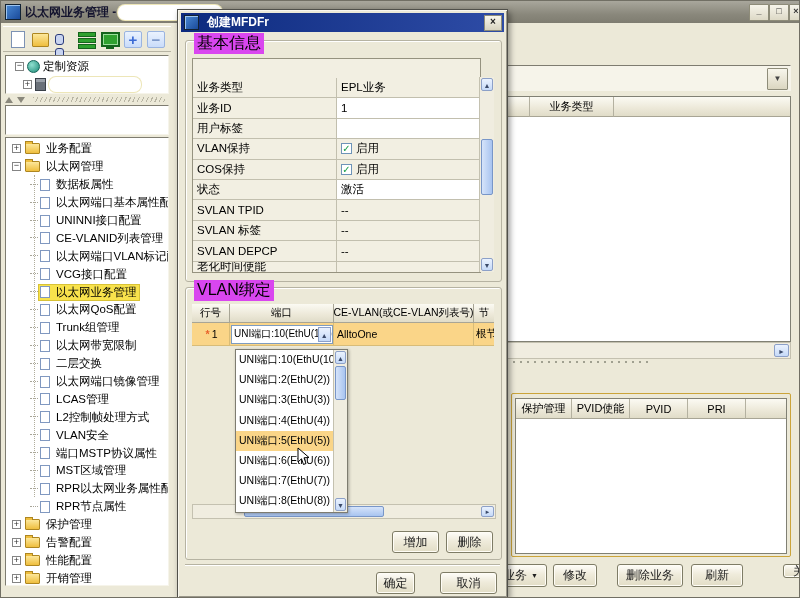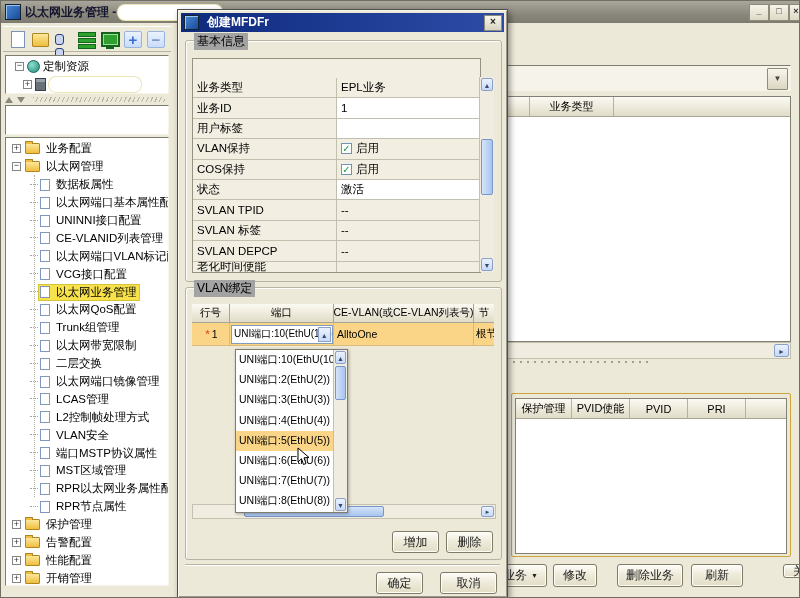--- a/index.html
+++ b/index.html
@@ -63,21 +63,21 @@
   .sthumb.v{background:linear-gradient(90deg,#D6E4FA,#A8C4F0);}
   .dots{background:repeating-linear-gradient(90deg,#A0A090 0 2px,transparent 2px 7px);height:2px;}
   .group-gold{border:1px solid #CBA43A;border-radius:2px;box-sizing:border-box;}
   .btn{position:absolute;border:1px solid #7E7C66;border-radius:3px;background:linear-gradient(180deg,#FEFDF9,#EFEBDB 45%,#E2DDC6);font-size:12px;color:#202020;display:flex;align-items:center;justify-content:center;box-shadow:inset 0 0 0 1px #FFFDF6;box-sizing:border-box;}
   
   .dialog{left:176px;top:8px;width:331px;height:589px;background:#ECE9D8;border:1px solid #50504A;box-shadow:2px 3px 6px rgba(0,0,0,.4), inset 1px 1px 0 #F8F6EE, inset -1px -1px 0 #9A978A;z-index:10;box-sizing:border-box;}
   .dlg-titlebar{position:absolute;left:3px;top:3px;right:3px;height:19px;background:linear-gradient(90deg,#0D2A7E,#2E4CA6);display:flex;align-items:center;padding:0 3px;box-sizing:border-box;}
   .dlg-title{color:#fff;font-weight:bold;font-size:12px;margin-left:4px;white-space:nowrap;}
   .dlg-close{position:absolute;right:2px;top:2px;width:16px;height:14px;background:linear-gradient(#F8F6EC,#D8D4C0);border:1px solid #8E8C79;font-size:10px;line-height:12px;text-align:center;font-weight:bold;color:#222;}
   .groupbox{position:absolute;border:1px solid #B6B3A2;border-radius:3px;box-shadow:inset 1px 1px 0 #fff;}
-  .grouplabel{position:absolute;top:-8px;left:8px;background:#a3a3a3;padding:0 3px;font-size:12px;}
+  .grouplabel{position:absolute;top:-8px;left:8px;background:#d946ef;padding:0 3px;font-size:16px;}
   
   .prop-table{position:absolute;left:6px;top:17px;width:289px;height:215px;border:1px solid #95927F;background:#F2EFE2;overflow:hidden;box-sizing:border-box;}
   .prop-head{display:flex;height:19px;}
   .prop-head .th2{background:linear-gradient(180deg,#FBFAF3,#ECE8D8 60%,#E0DCC8);border-right:1px solid #A8A595;border-bottom:1px solid #A8A595;display:flex;align-items:center;justify-content:center;box-sizing:border-box;font-size:11px;margin-top:27px;}
   .prop-rows{overflow:hidden;height:194px;}
   .prop-row{display:flex;height:20.4px;border-bottom:1px solid #C2BFAE;box-sizing:border-box;}
   .prop-name{width:144px;border-right:1px solid #C2BFAE;display:flex;align-items:center;padding-left:4px;box-sizing:border-box;background:#F2EFE2;font-size:11.5px;white-space:nowrap;}
   .prop-val{flex:1;display:flex;align-items:center;padding-left:4px;box-sizing:border-box;background:#F2EFE2;font-size:11.5px;white-space:nowrap;}
   .prop-row.input .prop-val{background:#fff;}
   .checkbox{display:none;width:11px;height:11px;border:1px solid #6E94B8;background:#fff;color:#18A048;font-size:10px;line-height:9px;text-align:center;font-weight:bold;margin-right:4px;flex:none;box-sizing:border-box;}
@@ -608,21 +608,21 @@
       <div class="hscroll" style="position:absolute;left:6px;top:216px;width:304px;height:15px;">
         <div class="sthumb" style="left:51px;top:1px;width:140px;height:11px;"></div>
         <div class="sbtn" style="right:1px;top:1px;width:13px;height:11px;font-size:6px;line-height:11px;">►</div>
       </div>
 
       <div class="btn" style="left:206px;top:243px;width:47px;height:22px;">增加</div>
       <div class="btn" style="left:260px;top:243px;width:47px;height:22px;">删除</div>
     </div>
 
     <div class="abs" style="left:7px;top:554px;width:315px;border-top:1px solid #B6B3A2;border-bottom:1px solid #fff;"></div>
-    <div class="btn" style="left:198px;top:562px;width:47px;height:22px;">确定</div>
+    <div class="btn" style="left:198px;top:562px;width:39px;height:22px;">确定</div>
     <div class="btn" style="left:262px;top:562px;width:57px;height:22px;">取消</div>
   </div>
 
   <svg class="cursor" style="left:296px;top:446px;" width="14" height="20" viewBox="0 0 14 20">
     <polygon points="1,1 1,15 4.5,11.8 6.5,17.5 9,16.5 7,10.8 12,10.5" fill="#fff" stroke="#000" stroke-width="1"></polygon>
   </svg>
 
 </div>
 
 </body></html>

